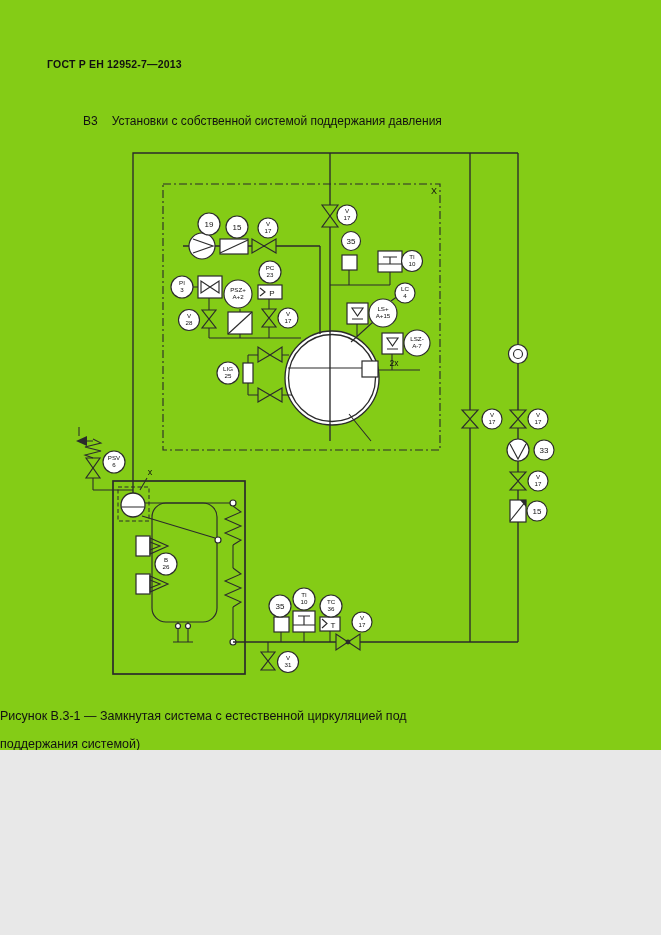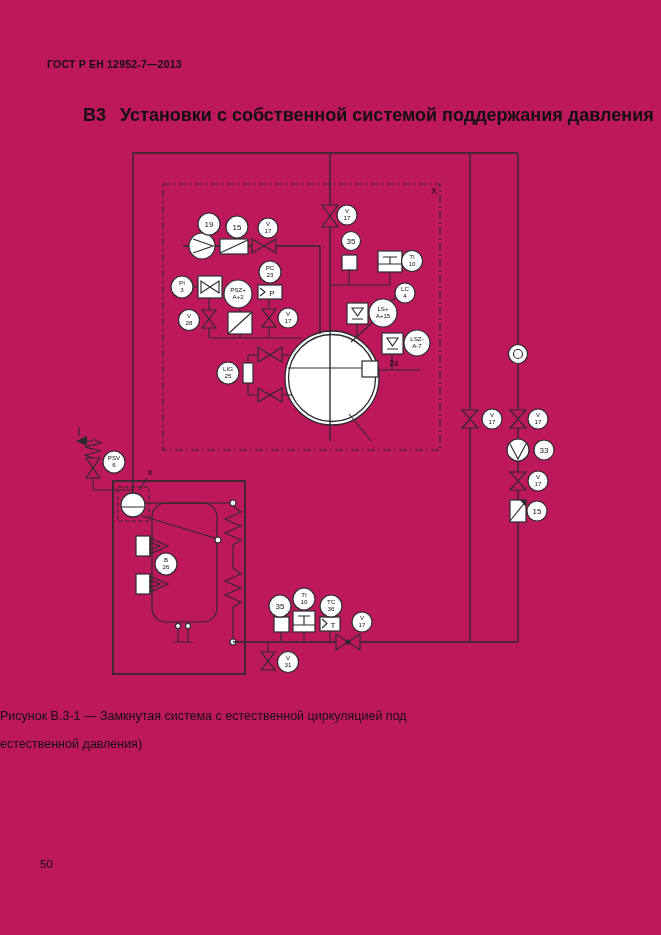--- a/index.html
+++ b/index.html
@@ -1,19 +1,19 @@
 <!DOCTYPE html>
 <html><head>
 <meta charset="utf-8">
 <style>
   html,body{margin:0;padding:0;background:#e8e8e8;}
-  .page{position:relative;width:661px;height:935px;background:#be185d;overflow:hidden;
+  .page{position:relative;width:661px;height:750px;background:#84cc16;overflow:hidden;
         font-family:"Liberation Sans","DejaVu Sans",sans-serif;color:#111;}
   .hdr{position:absolute;left:47px;top:58px;font-size:10.5px;font-weight:bold;letter-spacing:.2px;}
-  .sect{position:absolute;left:83px;top:105px;font-size:18px;font-weight:bold;}
+  .sect{position:absolute;left:83px;top:114px;font-size:12px;font-weight:normal;}
   .sect .sp{display:inline-block;width:14px;}
   .cap{position:absolute;left:0;top:702px;width:661px;text-align:left;font-size:12.5px;line-height:28px;}
   .pnum{position:absolute;left:40px;top:858px;font-size:11.5px;}
   svg{position:absolute;left:0;top:0;}
   .pipe{stroke:#2b2b2b;stroke-width:1.35;fill:none;}
   .thin{stroke:#2b2b2b;stroke-width:1.05;fill:none;}
   .sym{stroke:#2b2b2b;stroke-width:1.2;fill:#ffffff;}
   .symn{stroke:#2b2b2b;stroke-width:1.15;fill:none;}
   .fillb{fill:#2b2b2b;stroke:none;}
   .dash{stroke:#2b2b2b;stroke-width:1.1;fill:none;stroke-dasharray:8 3 2 3;}
@@ -191,17 +191,17 @@
         <text x="434" y="194" class="dlabel" font-size="9">X</text>
         <text x="150" y="475" class="dlabel" font-size="9">x</text>
         <text x="394" y="366" class="dlabel" font-size="8.5">2x</text>
         <text x="272" y="295.5" class="dlabel" font-size="8">P</text>
         <text x="333" y="627.5" class="dlabel" font-size="8">T</text>
       </g>
   </svg>
 
   <div class="cap">
     <div>Рисунок В.3-1 — Замкнутая система с естественной циркуляцией под</div>
-    <div>естественной давления)</div>
+    <div>поддержания системой)</div>
   </div>
 
   <div class="pnum">50</div>
 </div>
 
 </body></html>

